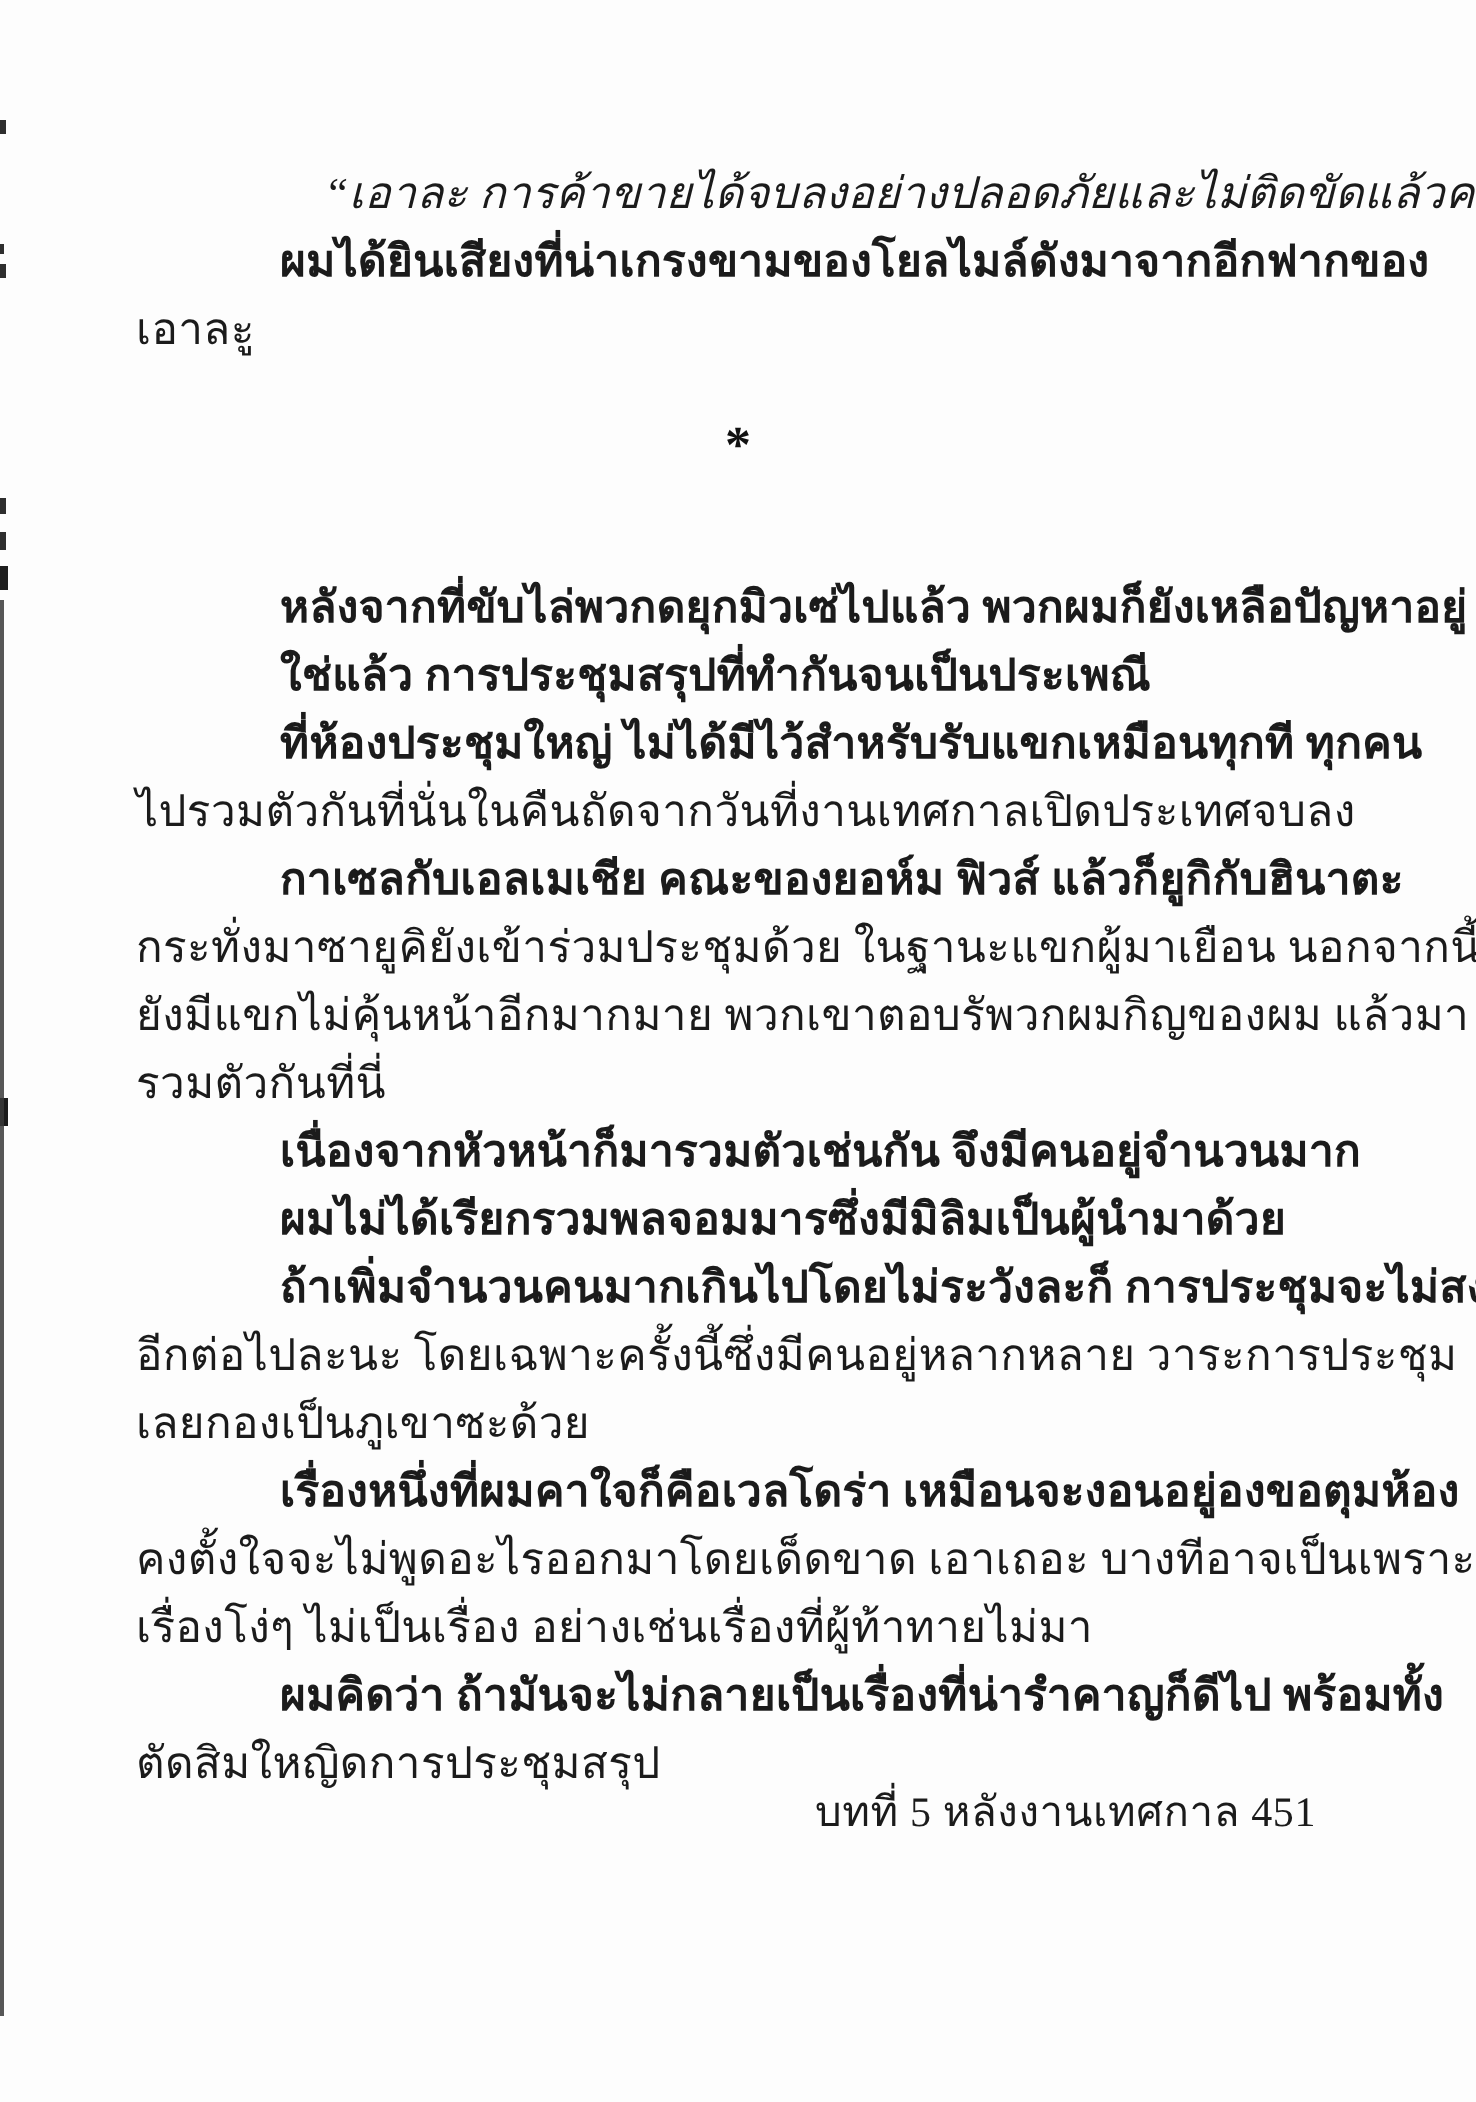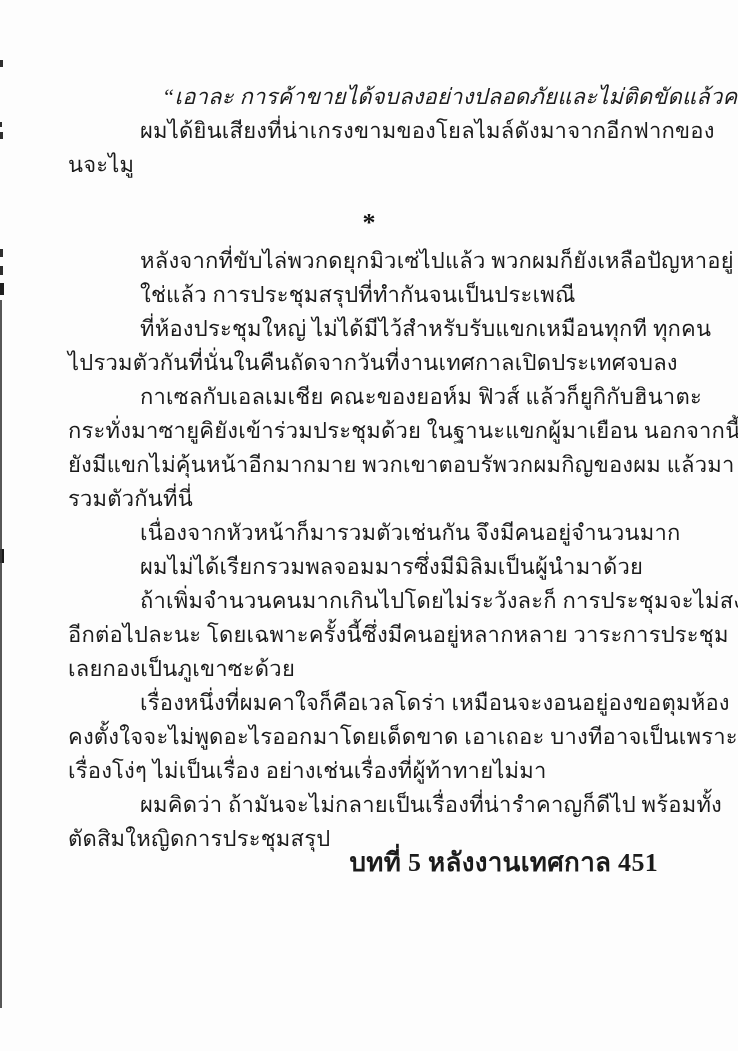--- a/index.html
+++ b/index.html
@@ -14,44 +14,44 @@
     background: #fdfdfd;
     color: #1b1b1b;
     overflow: hidden;
   }
   .text-block {
     margin-left: 68px;
     width: 596px;
     font-size: 22px;
   }
   .intro-block { padding-top: 80px; }
-  .body-block { }
+  .body-block { margin-top: 43px; }
   .line {
     line-height: 34px;
     white-space: nowrap;
     letter-spacing: 0.2px;
   }
-  .indent { padding-left: 72px; }
+  .indent { padding-left: 72px; font-weight: bold; }
   .indent-lg { padding-left: 94px; }
   .italic { font-style: italic; }
   .divider {
     margin-top: 20px;
     text-align: center;
     font-weight: bold;
     font-size: 26px;
     line-height: 42px;
     color: #111;
   }
   .footer-line {
     margin-left: 68px;
     margin-top: -8px;
     width: 590px;
     text-align: right;
-    font-weight: bold;
-    font-size: 26px;
+    font-weight: normal;
+    font-size: 21px;
     line-height: 30px;
     letter-spacing: 0.3px;
   }
   
   .edge-mark { position: absolute; left: 0; background: #2e2e2e; }
   .em1 { top: 60px;  width: 3px; height: 7px;  }
   .em2 { top: 122px; width: 2px; height: 5px;  }
   .em3 { top: 132px; width: 3px; height: 7px;  }
   .em4 { top: 249px; width: 3px; height: 8px;  }
   .em5 { top: 266px; width: 3px; height: 9px;  }
@@ -74,21 +74,21 @@
   <div class="edge-mark em3"></div>
   <div class="edge-mark em4"></div>
   <div class="edge-mark em5"></div>
   <div class="edge-mark em6"></div>
   <div class="edge-mark em7"></div>
   <div class="edge-line"></div>
 
   <div class="text-block intro-block">
     <div class="line italic indent-lg">“เอาละ การค้าขายได้จบลงอย่างปลอดภัยและไม่ติดขัดแล้วครับ</div>
     <div class="line indent">ผมได้ยินเสียงที่น่าเกรงขามของโยลไมล์ดังมาจากอีกฟากของ</div>
-    <div class="line">นจะไมู</div>
+    <div class="line">เอาละู</div>
   </div>
 
   <div class="divider">*</div>
 
   <div class="text-block body-block">
     <div class="line indent">หลังจากที่ขับไล่พวกดยุกมิวเซ่ไปแล้ว พวกผมก็ยังเหลือปัญหาอยู่</div>
     <div class="line indent">ใช่แล้ว การประชุมสรุปที่ทำกันจนเป็นประเพณี</div>
     <div class="line indent">ที่ห้องประชุมใหญ่ ไม่ได้มีไว้สำหรับรับแขกเหมือนทุกที ทุกคน</div>
     <div class="line">ไปรวมตัวกันที่นั่นในคืนถัดจากวันที่งานเทศกาลเปิดประเทศจบลง</div>
     <div class="line indent">กาเซลกับเอลเมเชีย คณะของยอห์ม ฟิวส์ แล้วก็ยูกิกับฮินาตะ</div>

